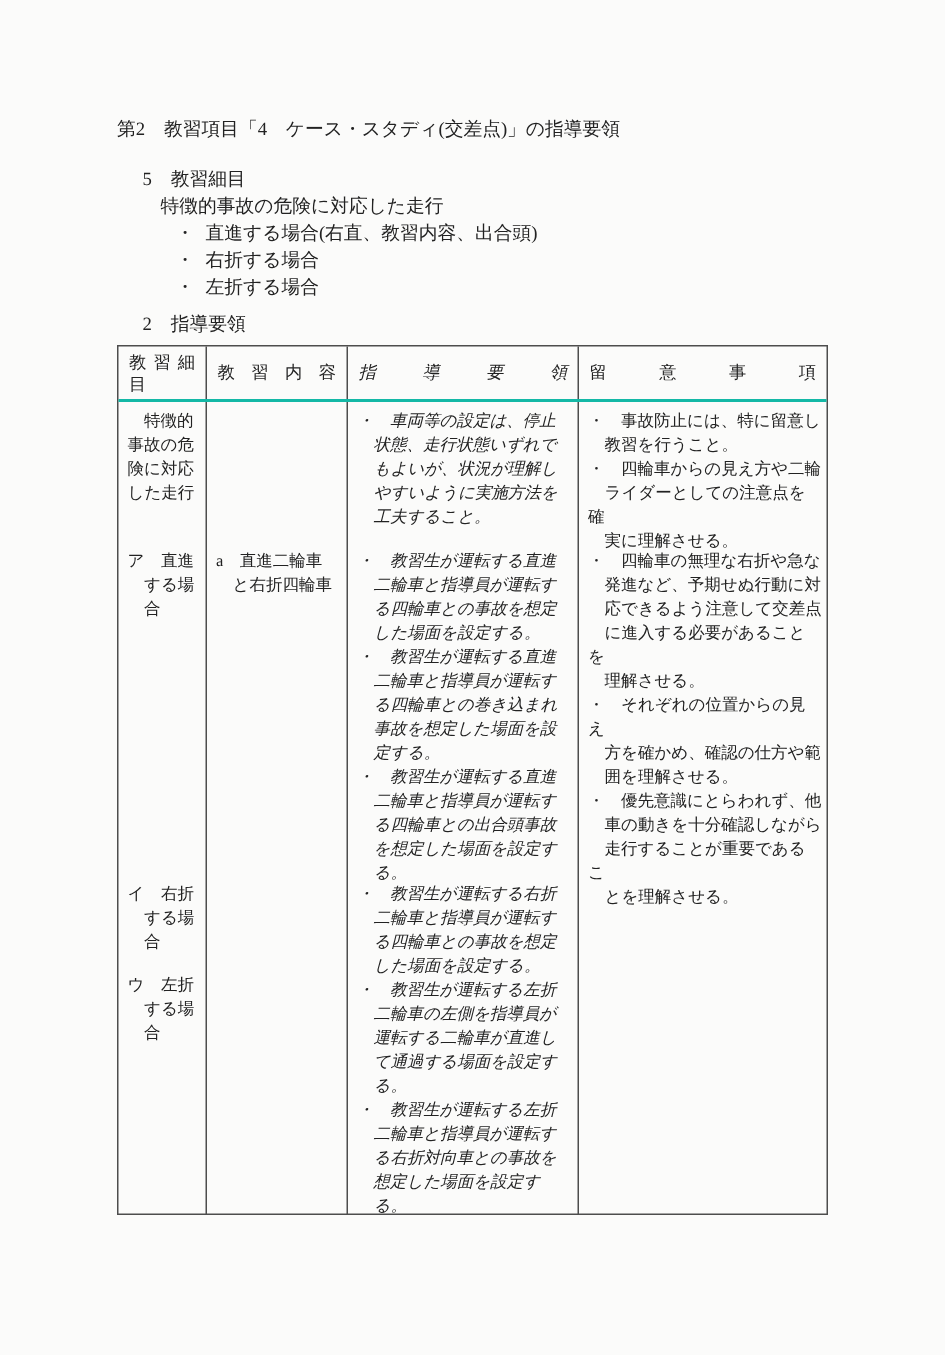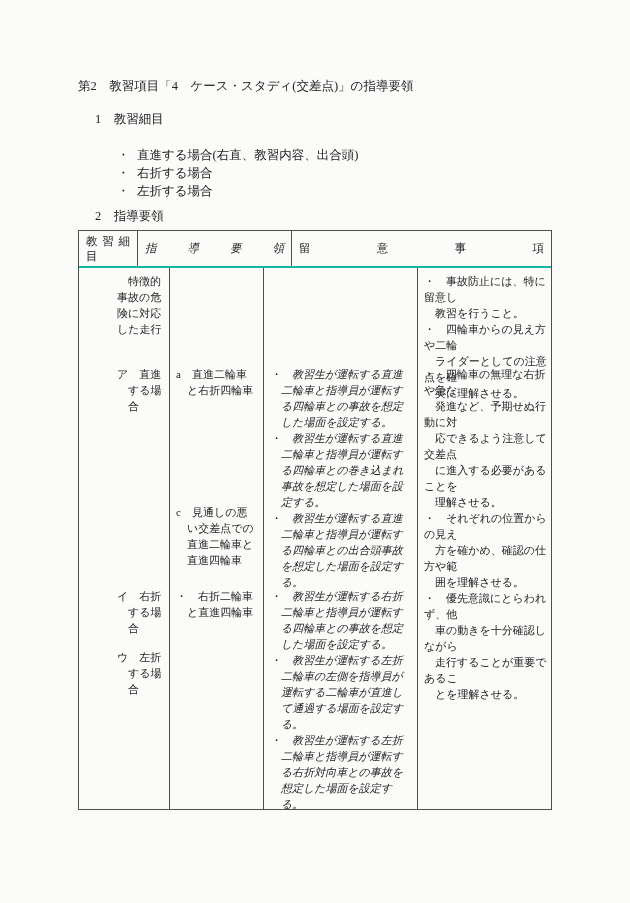--- a/index.html
+++ b/index.html
@@ -15,21 +15,21 @@
   .abs{position:absolute;}
   .t12{font-size:12.5px;line-height:17px;white-space:nowrap;}
   .toc-item{position:absolute;left:117px;display:flex;font-size:12.5px;line-height:17px;white-space:nowrap;}
   .toc-item .glyph{width:20px;}
   
   .tbl{
     position:absolute;left:78px;top:230px;width:474px;height:580px;
     border:1px solid #4d4d4d;box-sizing:border-box;background:#fbfbfa;
   }
   .thead{display:flex;height:37px;border-bottom:2px solid #14b8a6;box-sizing:border-box;}
-  .tbody{display:flex;height:542px;margin-left:32px;}
+  .tbody{display:flex;height:542px;}
   .c1{width:59px;}
   .c2{width:94px;}
   .c3{width:154px;font-style:italic;}
   .c4{flex:1;}
   .th,.td{box-sizing:border-box;border-right:1px solid #4d4d4d;}
   .th:last-child,.td:last-child{border-right:none;align-items:center;}
   .th{display:flex;align-items:center;}
   .th-inner{
     width:100%;padding:0 7px;
     font-size:11.5px;
@@ -43,22 +43,23 @@
     letter-spacing:0;
   }
 </style>
 </head>
 <body>
 
 <div class="page">
 
   <div class="abs t12" style="left:78px;top:78px">第2　教習項目「4　ケース・スタディ(交差点)」の指導要領</div>
 
-  <div class="abs t12" style="left:95px;top:111px">1　教習細目</div>
+  <div class="abs t12" style="left:95px;top:111px">5　教習細目</div>
 
+  <div class="abs t12" style="left:107px;top:129px">特徴的事故の危険に対応した走行</div>
 
   <div class="toc-item" style="top:147px">
     <span class="glyph">・</span>
     <span>直進する場合(右直、教習内容、出合頭)</span>
   </div>
   <div class="toc-item" style="top:165px">
     <span class="glyph">・</span>
     <span>右折する場合</span>
   </div>
   <div class="toc-item" style="top:183px">
@@ -66,20 +67,23 @@
     <span>左折する場合</span>
   </div>
 
   <div class="abs t12" style="left:95px;top:208px">2　指導要領</div>
 
   <div class="tbl">
 
     <div class="thead">
       <div class="th c1">
         <div class="th-inner">教習細目</div>
+      </div>
+      <div class="th c2">
+        <div class="th-inner">教習内容</div>
       </div>
       <div class="th c3">
         <div class="th-inner">指導要領</div>
       </div>
       <div class="th c4">
         <div class="th-inner">留意事項</div>
       </div>
     </div>
 
     <div class="tbody">
@@ -96,29 +100,28 @@
 　する場
 　合</div>
         <div class="blk" style="top:381px">ウ　左折
 　する場
 　合</div>
       </div>
 
       <div class="td c2">
         <div class="blk" style="top:98px">a　直進二輪車
 　と右折四輪車</div>
-        <div class="blk" style="top:236px">c　見通しの悪
-　い交差点での
-　直進二輪車と
-　直進四輪車</div>
-        <div class="blk" style="top:320px">・　右折二輪車
-　と直進四輪車</div>
       </div>
 
       <div class="td c3">
+        <div class="blk" style="top:5px">・　車両等の設定は、停止
+　状態、走行状態いずれで
+　もよいが、状況が理解し
+　やすいように実施方法を
+　工夫すること。</div>
         <div class="blk" style="top:98px">・　教習生が運転する直進
 　二輪車と指導員が運転す
 　る四輪車との事故を想定
 　した場面を設定する。
 ・　教習生が運転する直進
 　二輪車と指導員が運転す
 　る四輪車との巻き込まれ
 　事故を想定した場面を設
 　定する。
 ・　教習生が運転する直進

